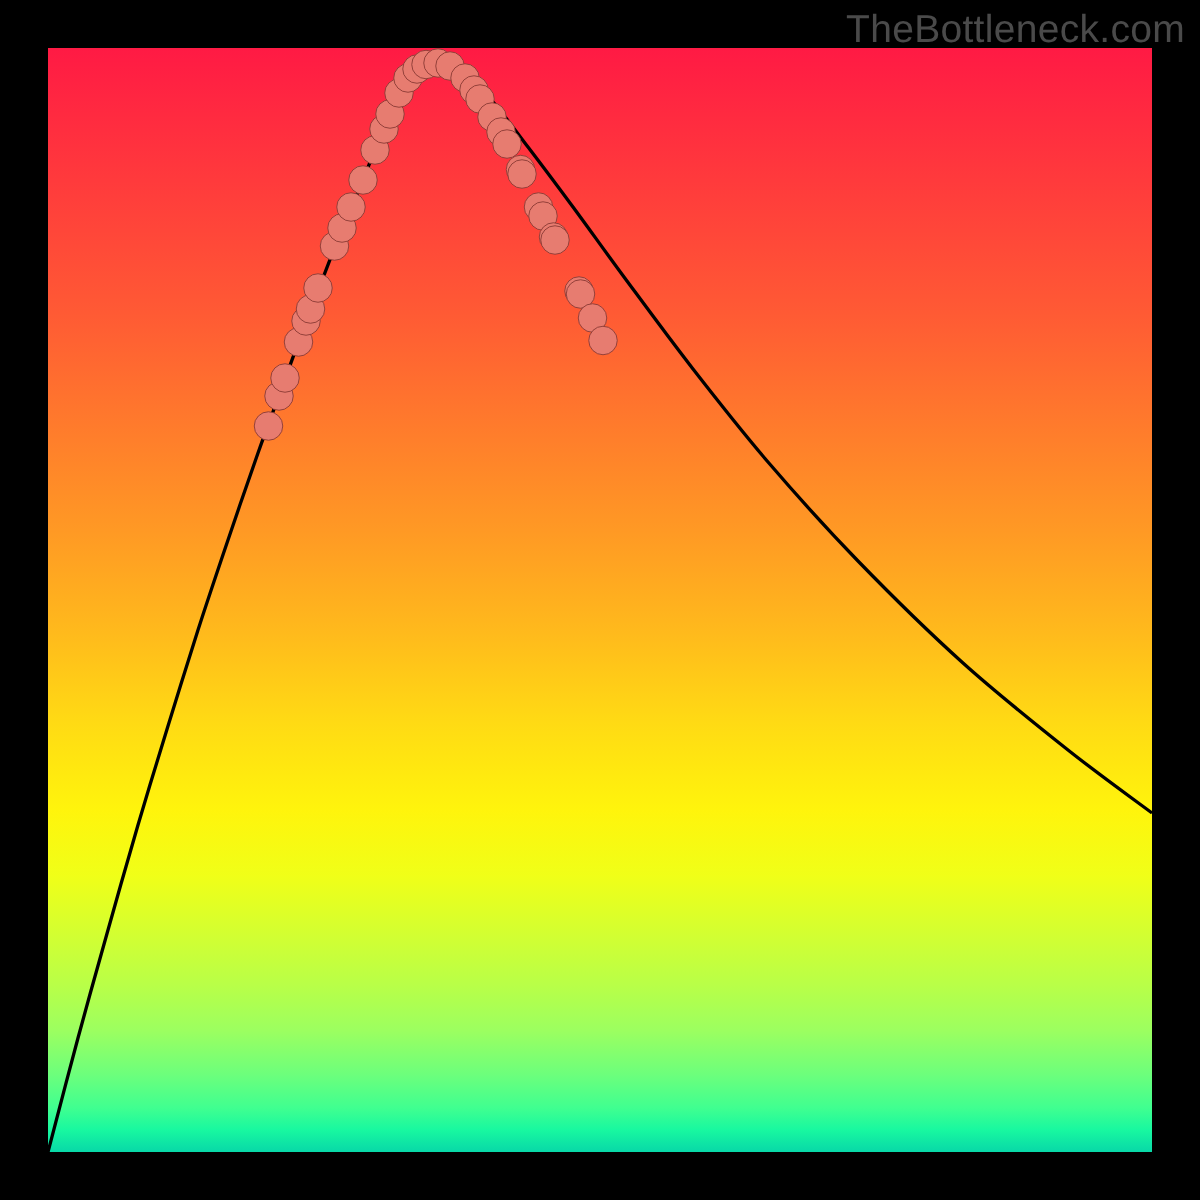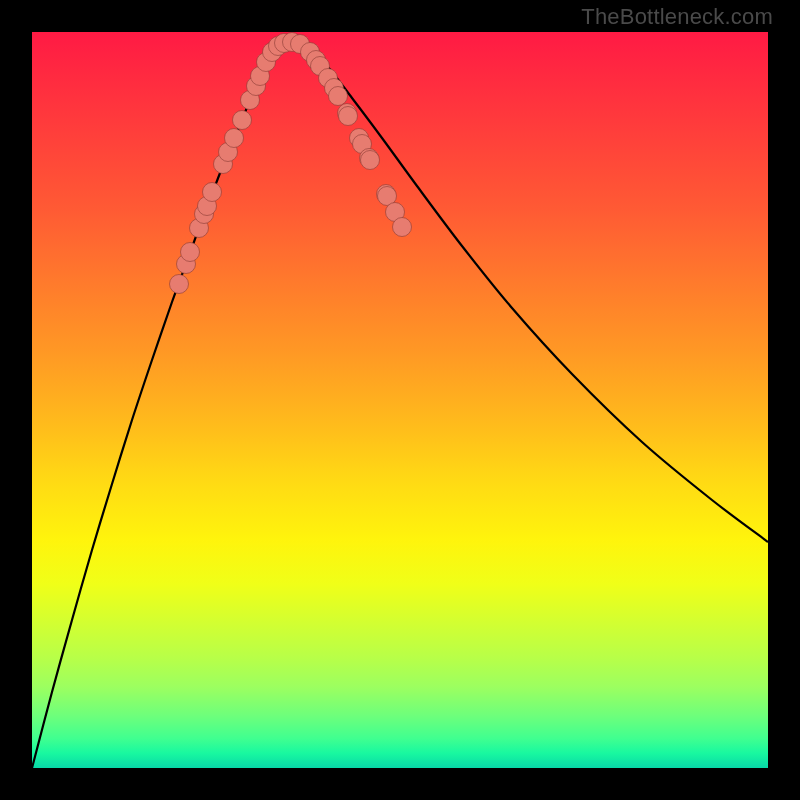--- a/index.html
+++ b/index.html
@@ -46,23 +46,23 @@
       #9cff60 89%,
       #6cff7c 93%,
       #40ff90 96%,
       #18f8a0 98%,
       #08d8a8 100%
     );
   }
   .watermark {
     position: absolute;
     top: 4px;
-    right: 27px;
+    right: 10px;
     color: #4a4a4a;
-    font-size: 22px;
+    font-size: 26px;
     font-weight: 500;
     letter-spacing: 0.2px;
     user-select: none;
   }
   svg {
     position: absolute;
     inset: 0;
   }
 </style>
 </head>

